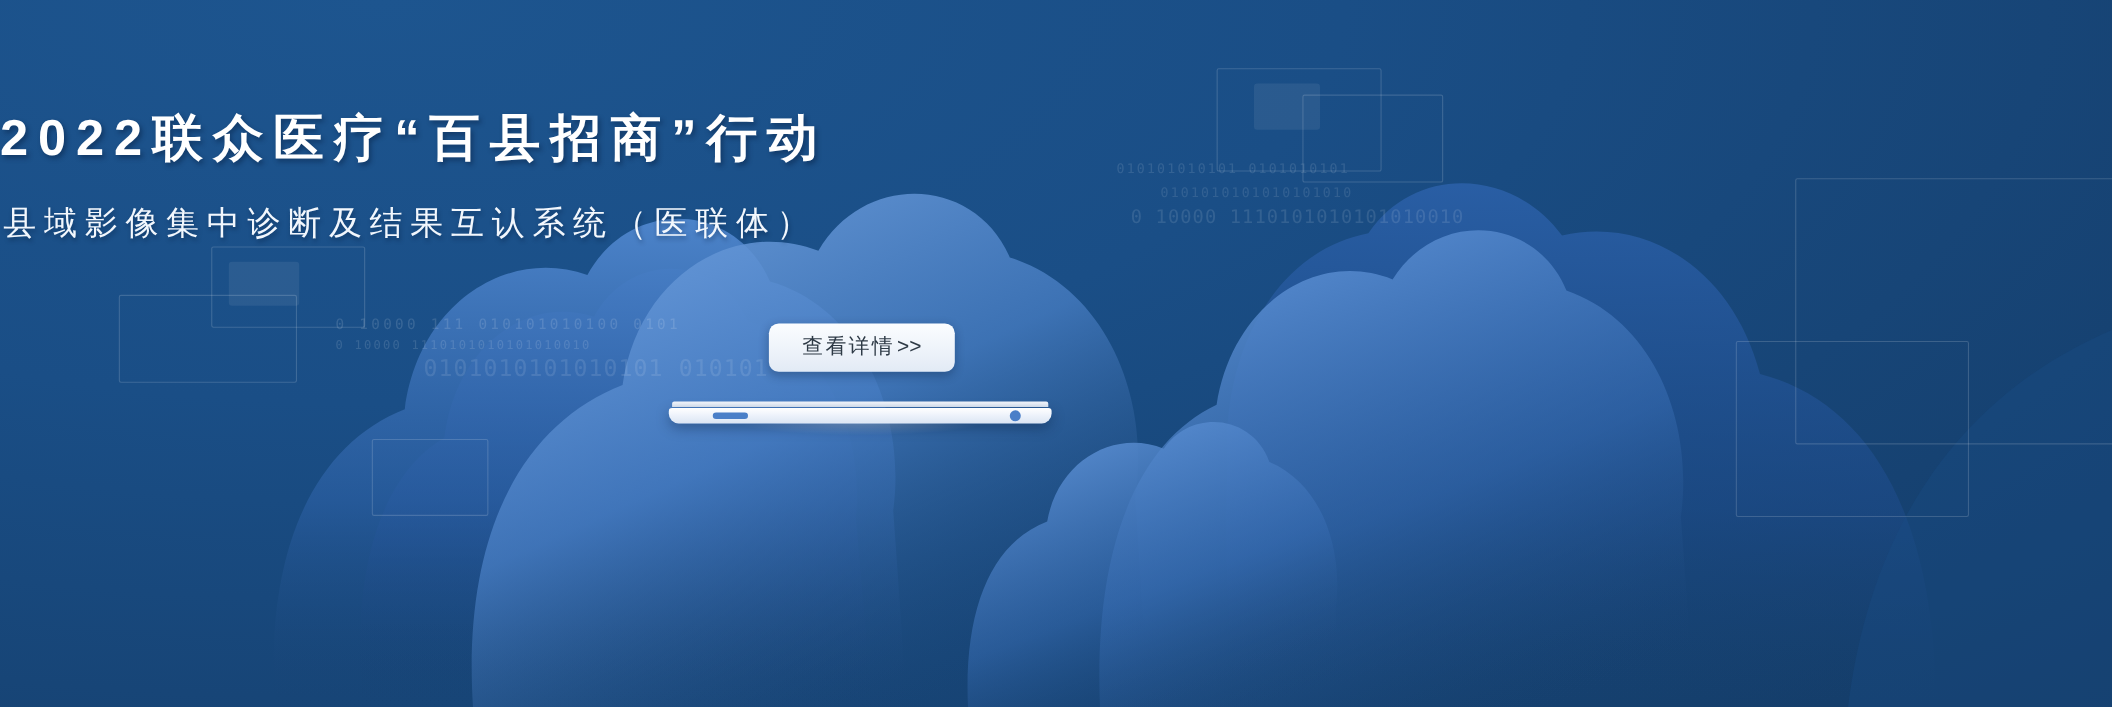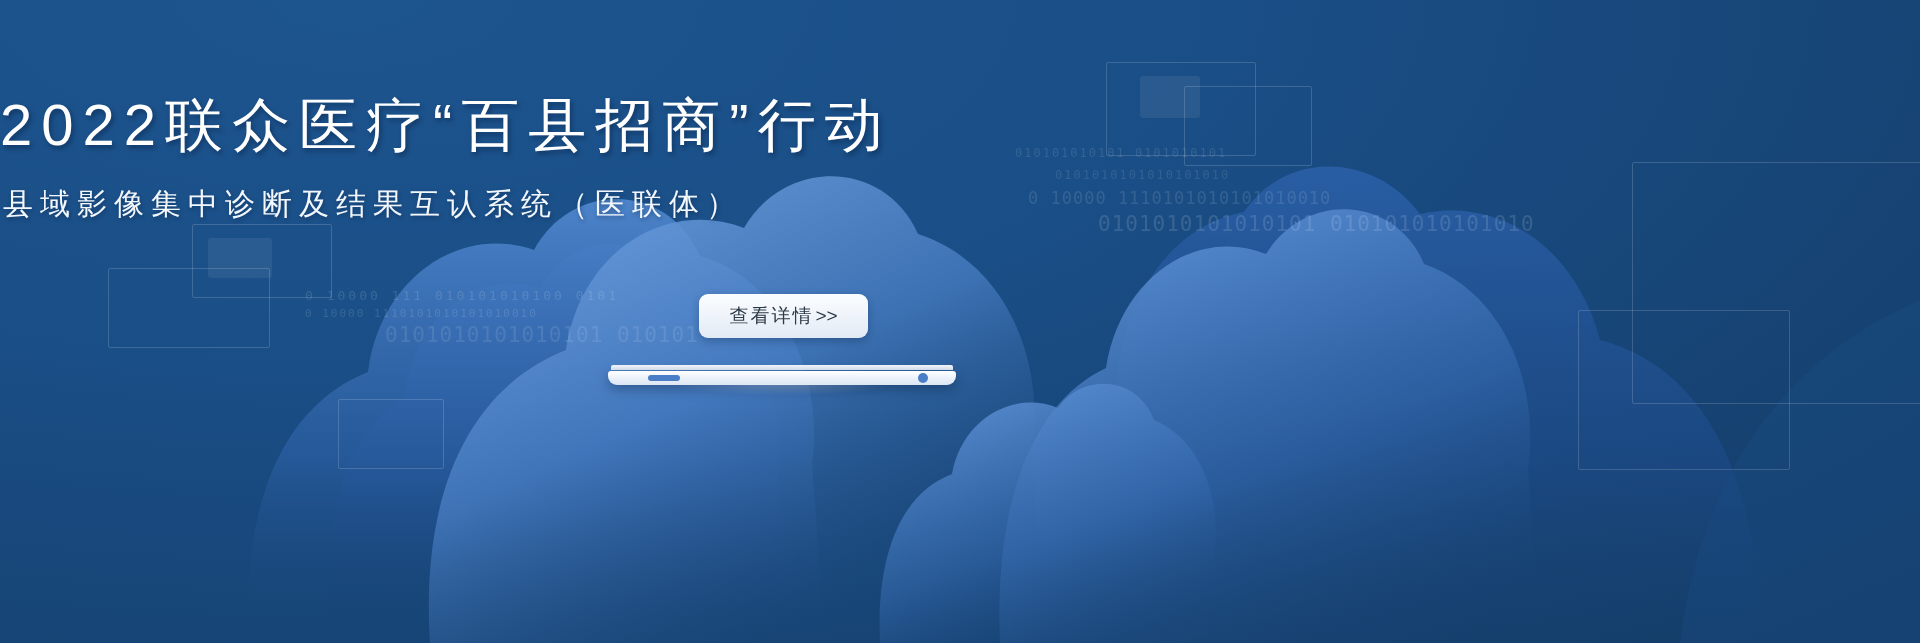--- a/index.html
+++ b/index.html
@@ -46,21 +46,21 @@
   .g3{left:208px;top:238px;width:64px;height:40px;}
   .g4{left:338px;top:399px;width:104px;height:68px;}
   .g5{left:1106px;top:62px;width:148px;height:92px;}
   .g6{left:1140px;top:76px;width:60px;height:42px;}
   .g7{left:1184px;top:86px;width:126px;height:78px;}
   .g8{left:1632px;top:162px;width:300px;height:240px;}
   .g9{left:1578px;top:310px;width:210px;height:158px;}
   .title{
     margin:0;padding:0;
     position:absolute;left:0;top:96px;width:1656px;
-    font-size:58px;line-height:58px;font-weight:400;
+    font-size:46px;line-height:58px;font-weight:700;
     color:#ffffff;letter-spacing:9px;
     text-shadow:2px 3px 5px rgba(5,25,55,.45);
     white-space:nowrap;
   }
   .subtitle{
     margin:3px;padding:0;
     position:absolute;left:0;top:180px;width:1920px;
     font-size:30px;line-height:42px;font-weight:400;
     color:#f2f7fd;letter-spacing:7px;
     text-shadow:1px 2px 4px rgba(5,25,55,.40);
@@ -183,21 +183,20 @@
       <path fill="#1b4d86" opacity="0.35" d="M1920 643 L1920 300 C1780 360 1700 480 1680 643 Z"></path>
     </svg>
   </div>
 
   <div class="binary b2">0 10000 111        010101010100     0101</div>
   <div class="binary b3">0 10000 1110101010101010010</div>
   <div class="binary b4">0101010101010101  010101</div>
   <div class="binary b7">010101010101    0101010101</div>
   <div class="binary b8">0101010101010101010</div>
   <div class="binary b9">0 10000 1110101010101010010</div>
-  <div class="binary b10">0101010101010101 010101010101010</div>
 
   <div class="rect g1"></div>
   <div class="rect g2"></div>
   <div class="rect-fill g3"></div>
   <div class="rect g4"></div>
   <div class="rect g5"></div>
   <div class="rect-fill g6"></div>
   <div class="rect g7"></div>
   <div class="rect g8"></div>
   <div class="rect g9"></div>

